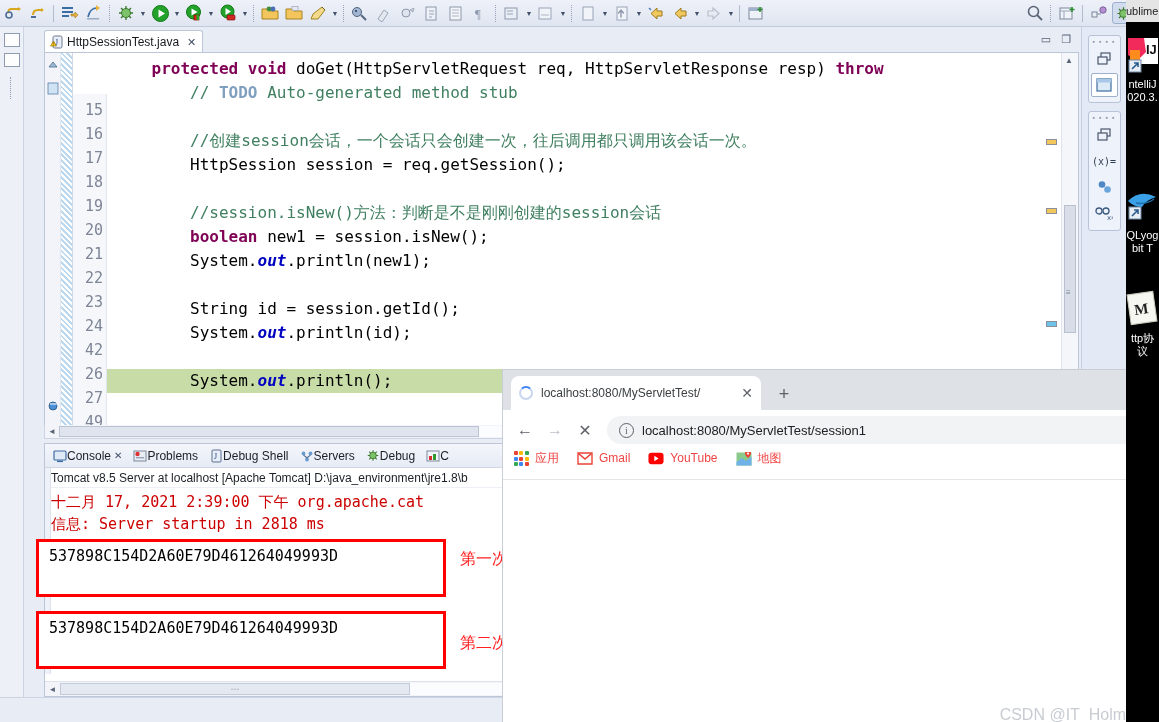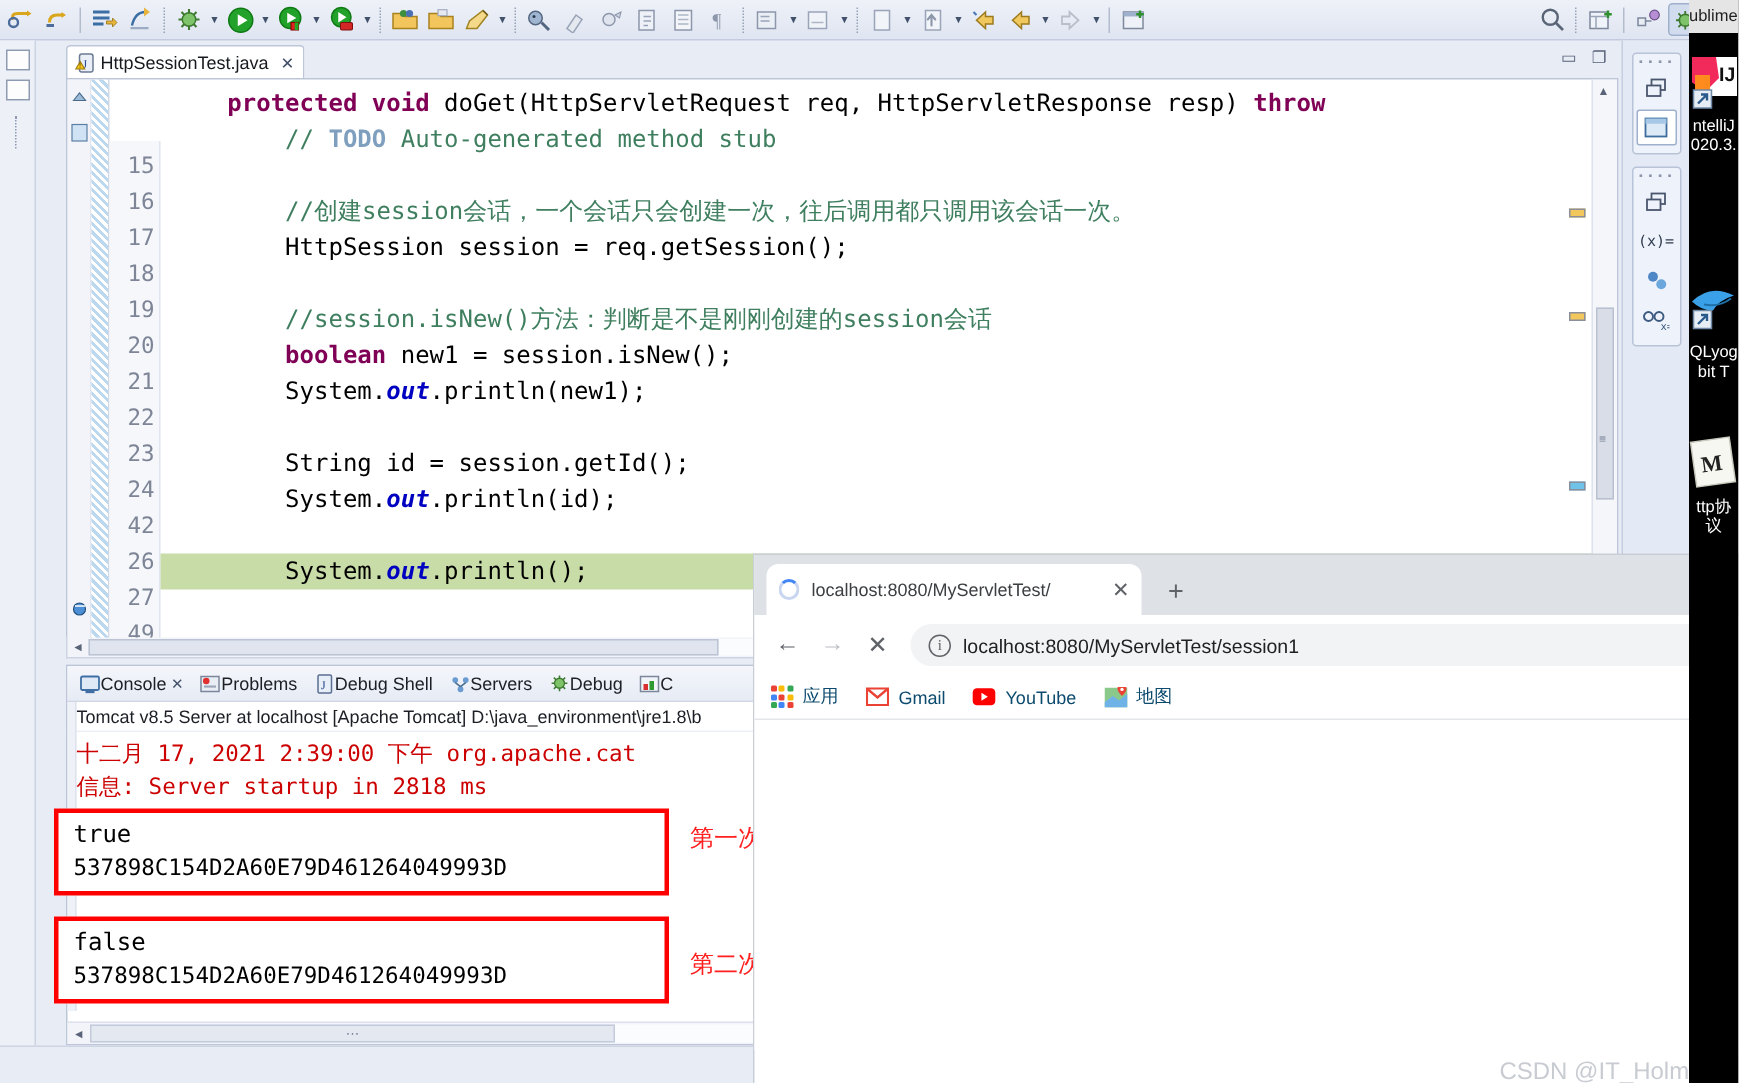--- a/index.html
+++ b/index.html
@@ -271,22 +271,22 @@
     flex: 1; height: 28px; background: #f1f3f4; border-radius: 14px;
     display: flex; align-items: center; padding: 0 12px; gap: 8px;
     font-size: 13px; color: #202124; margin-left: 6px;
   }
   .ch-omnibox .info {
     width: 15px; height: 15px; border: 1.3px solid #5f6368; border-radius: 50%;
     font-size: 10px; line-height: 13px; text-align: center; color: #5f6368;
     font-family: "Liberation Serif", serif;
   }
   .ch-bookmarks {
-    height: 30px; background: #ffffff; display: flex; align-items: center;
-    padding: 0 10px; gap: 18px; font-size: 12px; color: #0c4a6e;
+    height: 30px; background: #ffffff; display: flex; align-items: flex-start;
+    padding: 0 10px; gap: 18px; font-size: 12px; color: #ef4444;
     border-bottom: 1px solid #e3e5e8;
   }
   .bm { display: flex; align-items: center; gap: 6px; }
   .bm .gico { width: 16px; height: 16px; display:flex; align-items:center; justify-content:center;}
   .grid9 { display: grid; grid-template-columns: repeat(3, 4px); grid-gap: 1.5px; }
   .grid9 i { width: 4px; height: 4px; display:block; border-radius: 1px;}
   .ch-page { background: #ffffff; height: 220px; }
 
   .watermark {
     position: absolute; right: 16px; bottom: 6px;
@@ -714,26 +714,24 @@
         <div class="trough">
           <div class="thmb">⋯</div>
         </div>
       </div>
     </div>
 
     <div class="statusbar"></div>
   </div>
 
   <div class="redbox" style="left:36px; top:539px; width:410px; height:58px;">
-    <div class="l1">true</div>
     <div class="l2">537898C154D2A60E79D461264049993D</div>
   </div>
 
   <div class="redbox" style="left:36px; top:611px; width:410px; height:58px;">
-    <div class="l1">false</div>
     <div class="l2">537898C154D2A60E79D461264049993D</div>
   </div>
 
   <div class="annot" style="left:460px; top:549px;">第一次访问，创建新session。</div>
   <div class="annot" style="left:460px; top:633px;">第二次访问，依然是之前的session，id也不变。</div>
 
   <div class="chrome">
     <div class="ch-tabstrip">
       <div class="ch-tab">
         <span class="ch-spin"></span>

